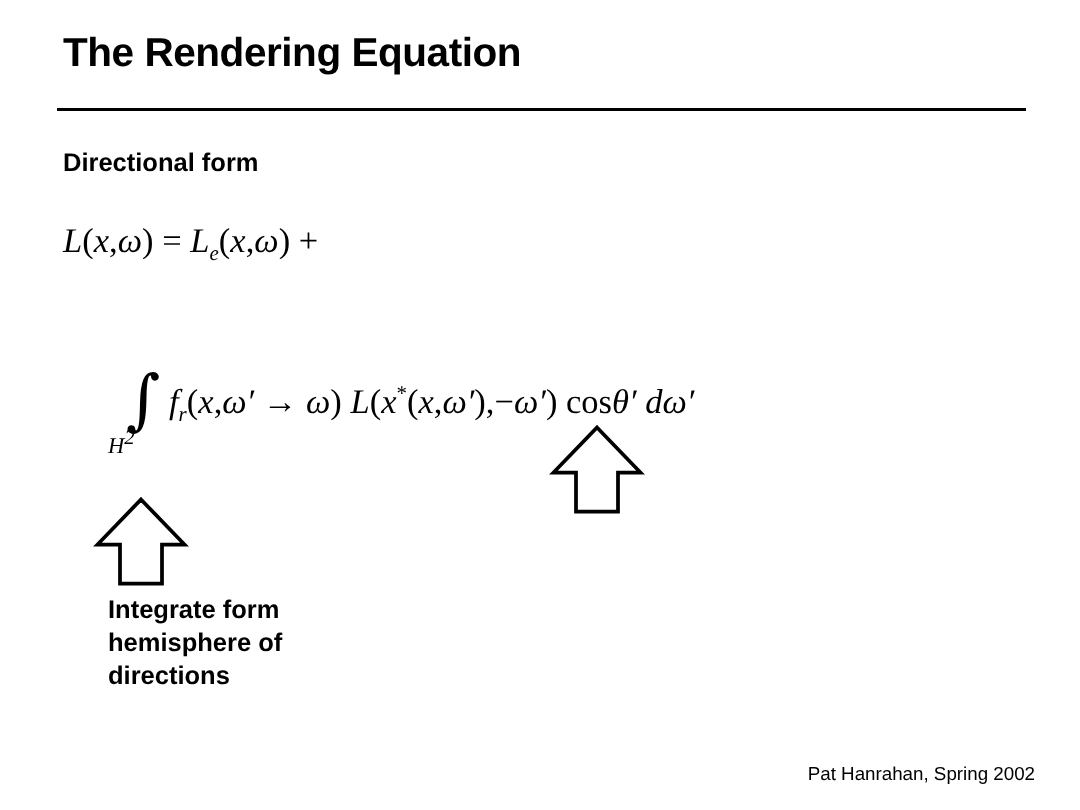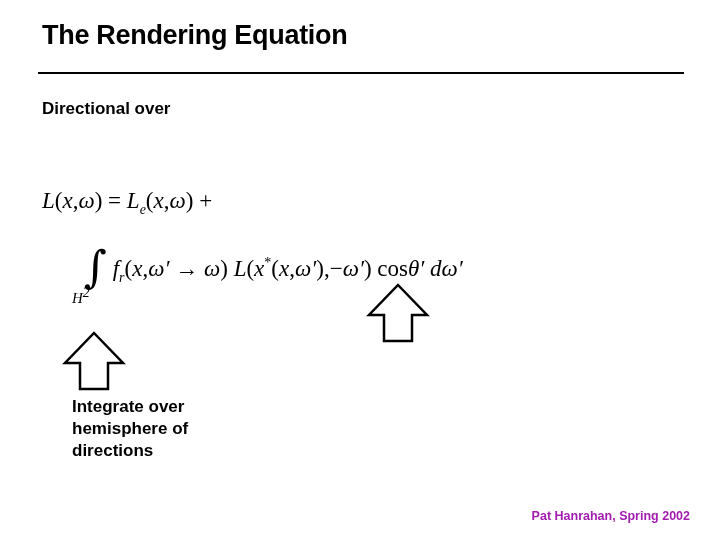--- a/index.html
+++ b/index.html
@@ -51,21 +51,20 @@
     top: 148px;
     width: 650px;
     font-family: "Liberation Serif", serif;
     font-size: 23px;
   }
   .eq-line1 {
     position: absolute;
     left: 0px;
     top: 0px;
     white-space: nowrap;
-    margin-top: 40px;
   }
   .eq-line2 {
     position: absolute;
     left: 42px;
     top: 60px;
     white-space: nowrap;
     margin-top: 40px;
   }
   .it { font-style: italic; }
   .sub {
@@ -121,33 +120,33 @@
     left: 30px;
     bottom: 17px;
     font-size: 12.5px;
     font-weight: bold;
   }
   .footer-right {
     position: absolute;
     right: 30px;
     bottom: 17px;
     font-size: 12.5px;
-    font-weight: bold;
-    color: #a21caf;
+    font-weight: normal;
+    color: #000000;
     margin-top: 38px;
   }
 </style>
 </head>
 <body>
 
 <div class="slide">
 
   <div class="slide-title">The Rendering Equation</div>
   <div class="title-rule"></div>
-  <div class="subtitle">Directional over</div>
+  <div class="subtitle">Directional form</div>
 
   <div class="equation">
 
     <div class="eq-line1">
       <span class="it">L</span><span class="op">(</span><span class="it">x</span><span class="op">,</span><span class="it">ω</span><span class="op">)</span>
       <span class="op">=</span>
       <span class="it">L</span><span class="sub">e</span><span class="op">(</span><span class="it">x</span><span class="op">,</span><span class="it">ω</span><span class="op">)</span>
       <span class="op">+</span>
     </div>
 
@@ -169,19 +168,19 @@
       <polygon points="32,3 61,33 46,33 46,59 18,59 18,33 3,33" fill="#ffffff" stroke="#000000" stroke-width="2.5" stroke-linejoin="miter"></polygon>
     </svg>
   </div>
 
   <div class="arrow" style="left:366px; top:282px;">
     <svg width="64" height="62" viewBox="0 0 64 62" xmlns="http://www.w3.org/2000/svg">
       <polygon points="32,3 61,33 46,33 46,59 18,59 18,33 3,33" fill="#ffffff" stroke="#000000" stroke-width="2.5" stroke-linejoin="miter"></polygon>
     </svg>
   </div>
 
-  <div class="callout callout-integrate">Integrate over
+  <div class="callout callout-integrate">Integrate form
 hemisphere of
 directions</div>
 
   <div class="footer-right">Pat Hanrahan, Spring 2002</div>
 
 </div>
 
 </body></html>

